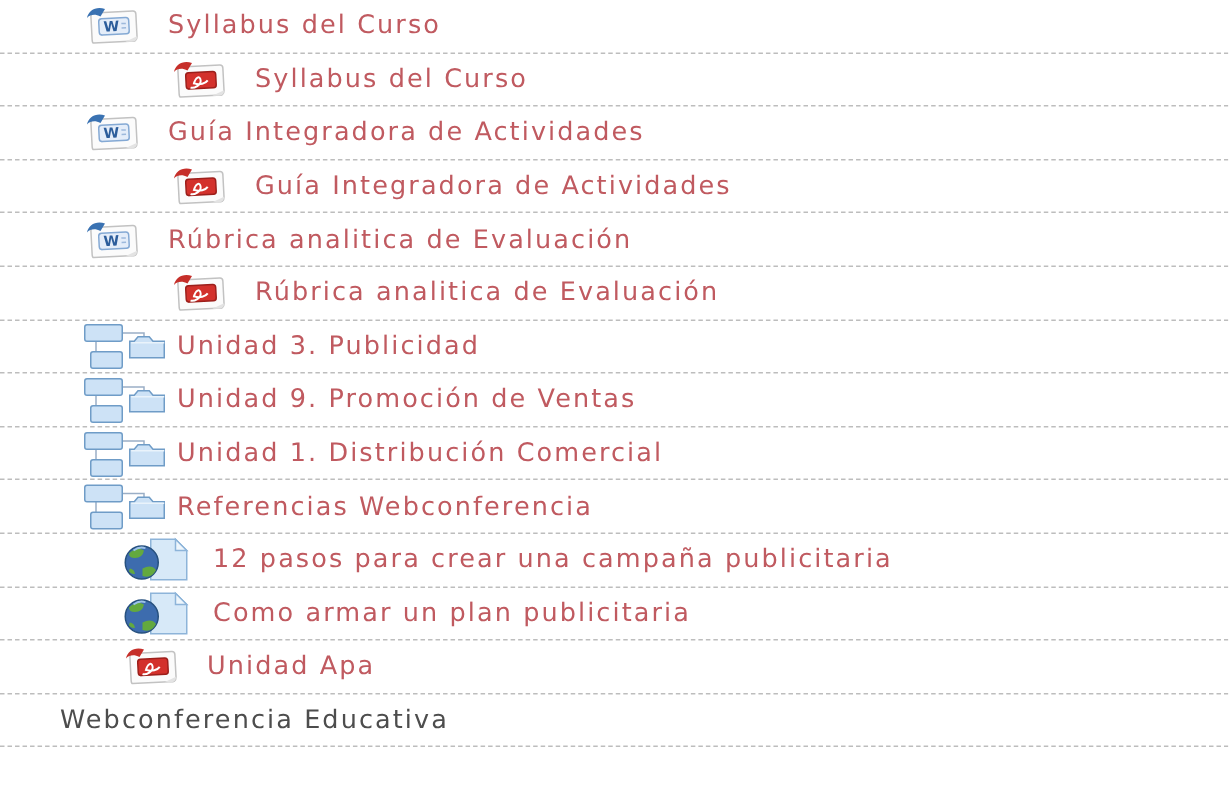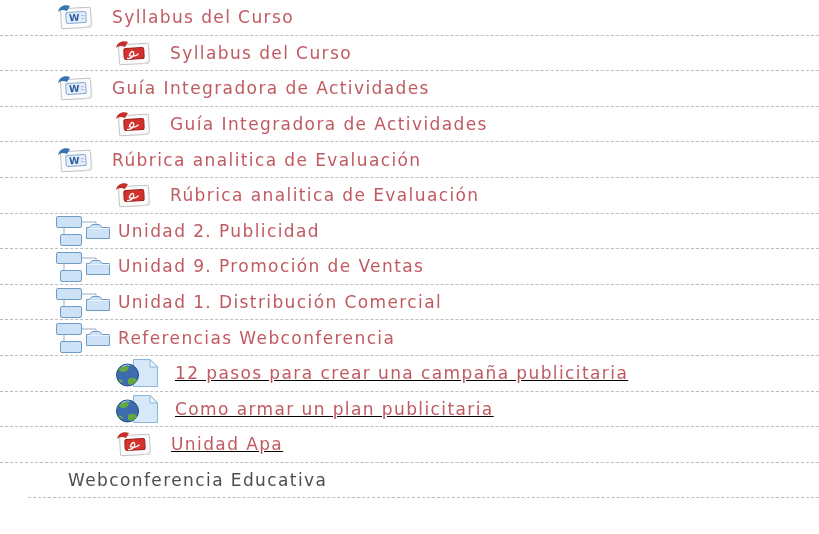--- a/index.html
+++ b/index.html
@@ -21,24 +21,24 @@
   }
   .row {
     box-sizing: border-box;
     height: 35.6px;
     display: flex;
     align-items: center;
     border-bottom: 1px dashed var(--divider, #bdbdbd);
     white-space: nowrap;
     overflow: hidden;
   }
-  .indent-0 { padding-left: 40px; margin-left: 28px; }
+  .indent-0 { padding-left: 40px; }
   .indent-1 { padding-left: 56px; }
   .indent-2 { padding-left: 114px; }
-  .indent-3 { padding-left: 115px; text-decoration: underline; }
+  .indent-3 { padding-left: 82px; }
 
   .link {
     display: flex;
     align-items: center;
     text-decoration: none;
     color: var(--link, #c05a60);
     font-size: 17px;
     letter-spacing: 1.4px;
     cursor: pointer;
   }
@@ -166,21 +166,21 @@
     <a class="link">
       <span class="icon-slot">
             <svg width="56" height="33" viewBox="0 0 56 33">
     <path d="M8 13 V21 M26 8 H40 V12" stroke="#9aaec6" stroke-width="1" fill="none"></path>
     <rect x="0.5" y="2.5" width="25" height="11" rx="1.5" fill="#cde2f6" stroke="#6f9cc7"></rect>
     <rect x="4.5" y="20.5" width="21" height="11" rx="1.5" fill="#cde2f6" stroke="#6f9cc7"></rect>
     <path d="M30.5 24.5 v-11 h3 l2.5 -3 h7.5 l2.5 3 h7.5 v11 z" fill="#cde2f6" stroke="#6f9cc7"></path>
     <path d="M31.5 14.5 h22" stroke="#eaf3fb" stroke-width="1" fill="none"></path>
   </svg>
           </span>
-      <span class="item-label">Unidad 2. Publicidad</span>
+      <span class="item-label">Unidad 3. Publicidad</span>
     </a>
   </div>
       <div class="row indent-1 type-folder">
     <a class="link">
       <span class="icon-slot">
             <svg width="56" height="33" viewBox="0 0 56 33">
     <path d="M8 13 V21 M26 8 H40 V12" stroke="#9aaec6" stroke-width="1" fill="none"></path>
     <rect x="0.5" y="2.5" width="25" height="11" rx="1.5" fill="#cde2f6" stroke="#6f9cc7"></rect>
     <rect x="4.5" y="20.5" width="21" height="11" rx="1.5" fill="#cde2f6" stroke="#6f9cc7"></rect>
     <path d="M30.5 24.5 v-11 h3 l2.5 -3 h7.5 l2.5 3 h7.5 v11 z" fill="#cde2f6" stroke="#6f9cc7"></path>

